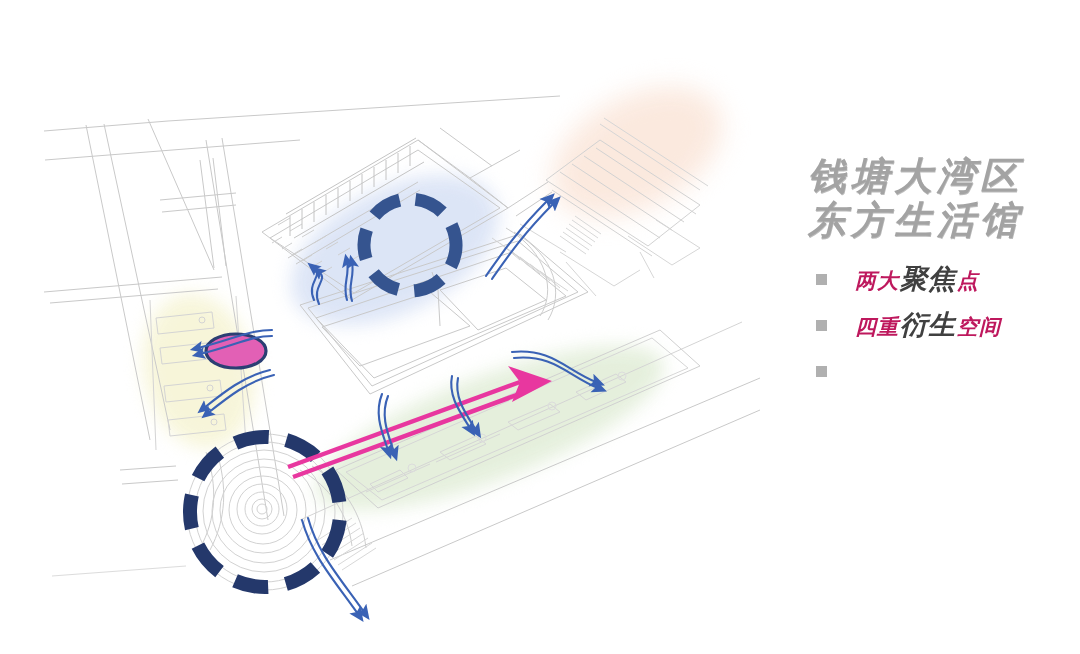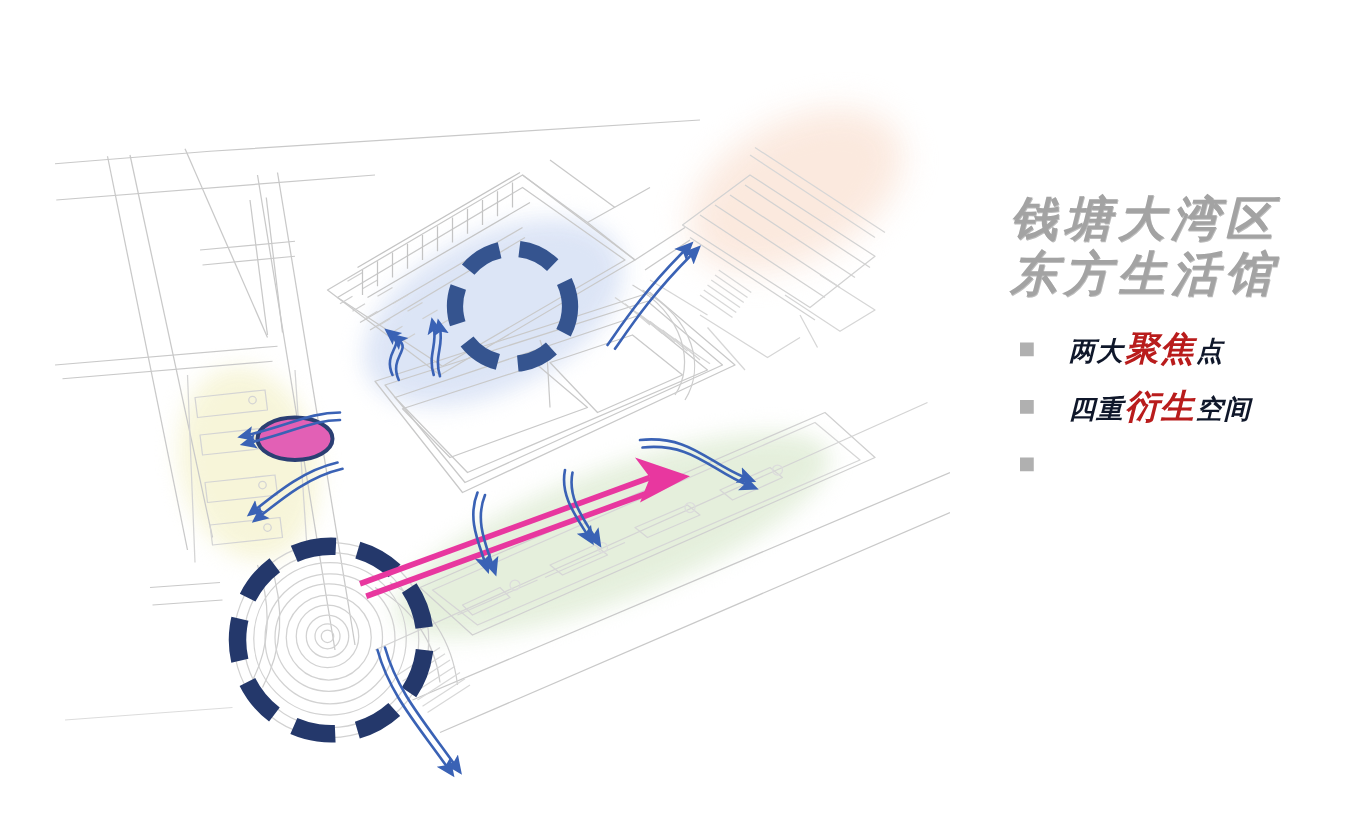--- a/index.html
+++ b/index.html
@@ -43,24 +43,24 @@
   .bullet-marker{
     width:11px;height:11px;background:#b0b0b0;
     flex:0 0 auto;margin-right:28px;
   }
   .bullet-text{
     font-family:"Liberation Serif","DejaVu Serif",serif;
     font-size:23px;font-style:italic;font-weight:700;
     color:#a8a8a8;letter-spacing:1px;white-space:nowrap;
   }
   .bullet-text .pre,.bullet-text .post{
-    color:#0f172a;font-size:21px;font-weight:700;
+    color:#be185d;font-size:21px;font-weight:700;
   }
   .bullet-text .hi{
-    color:#b91c1c;font-size:27px;font-weight:700;
+    color:#404040;font-size:27px;font-weight:700;
     margin:0 1px;
     text-align:right;
   }
 </style>
 </head>
 <body>
 
 <div id="slide">
 
   <div id="plan-panel">

